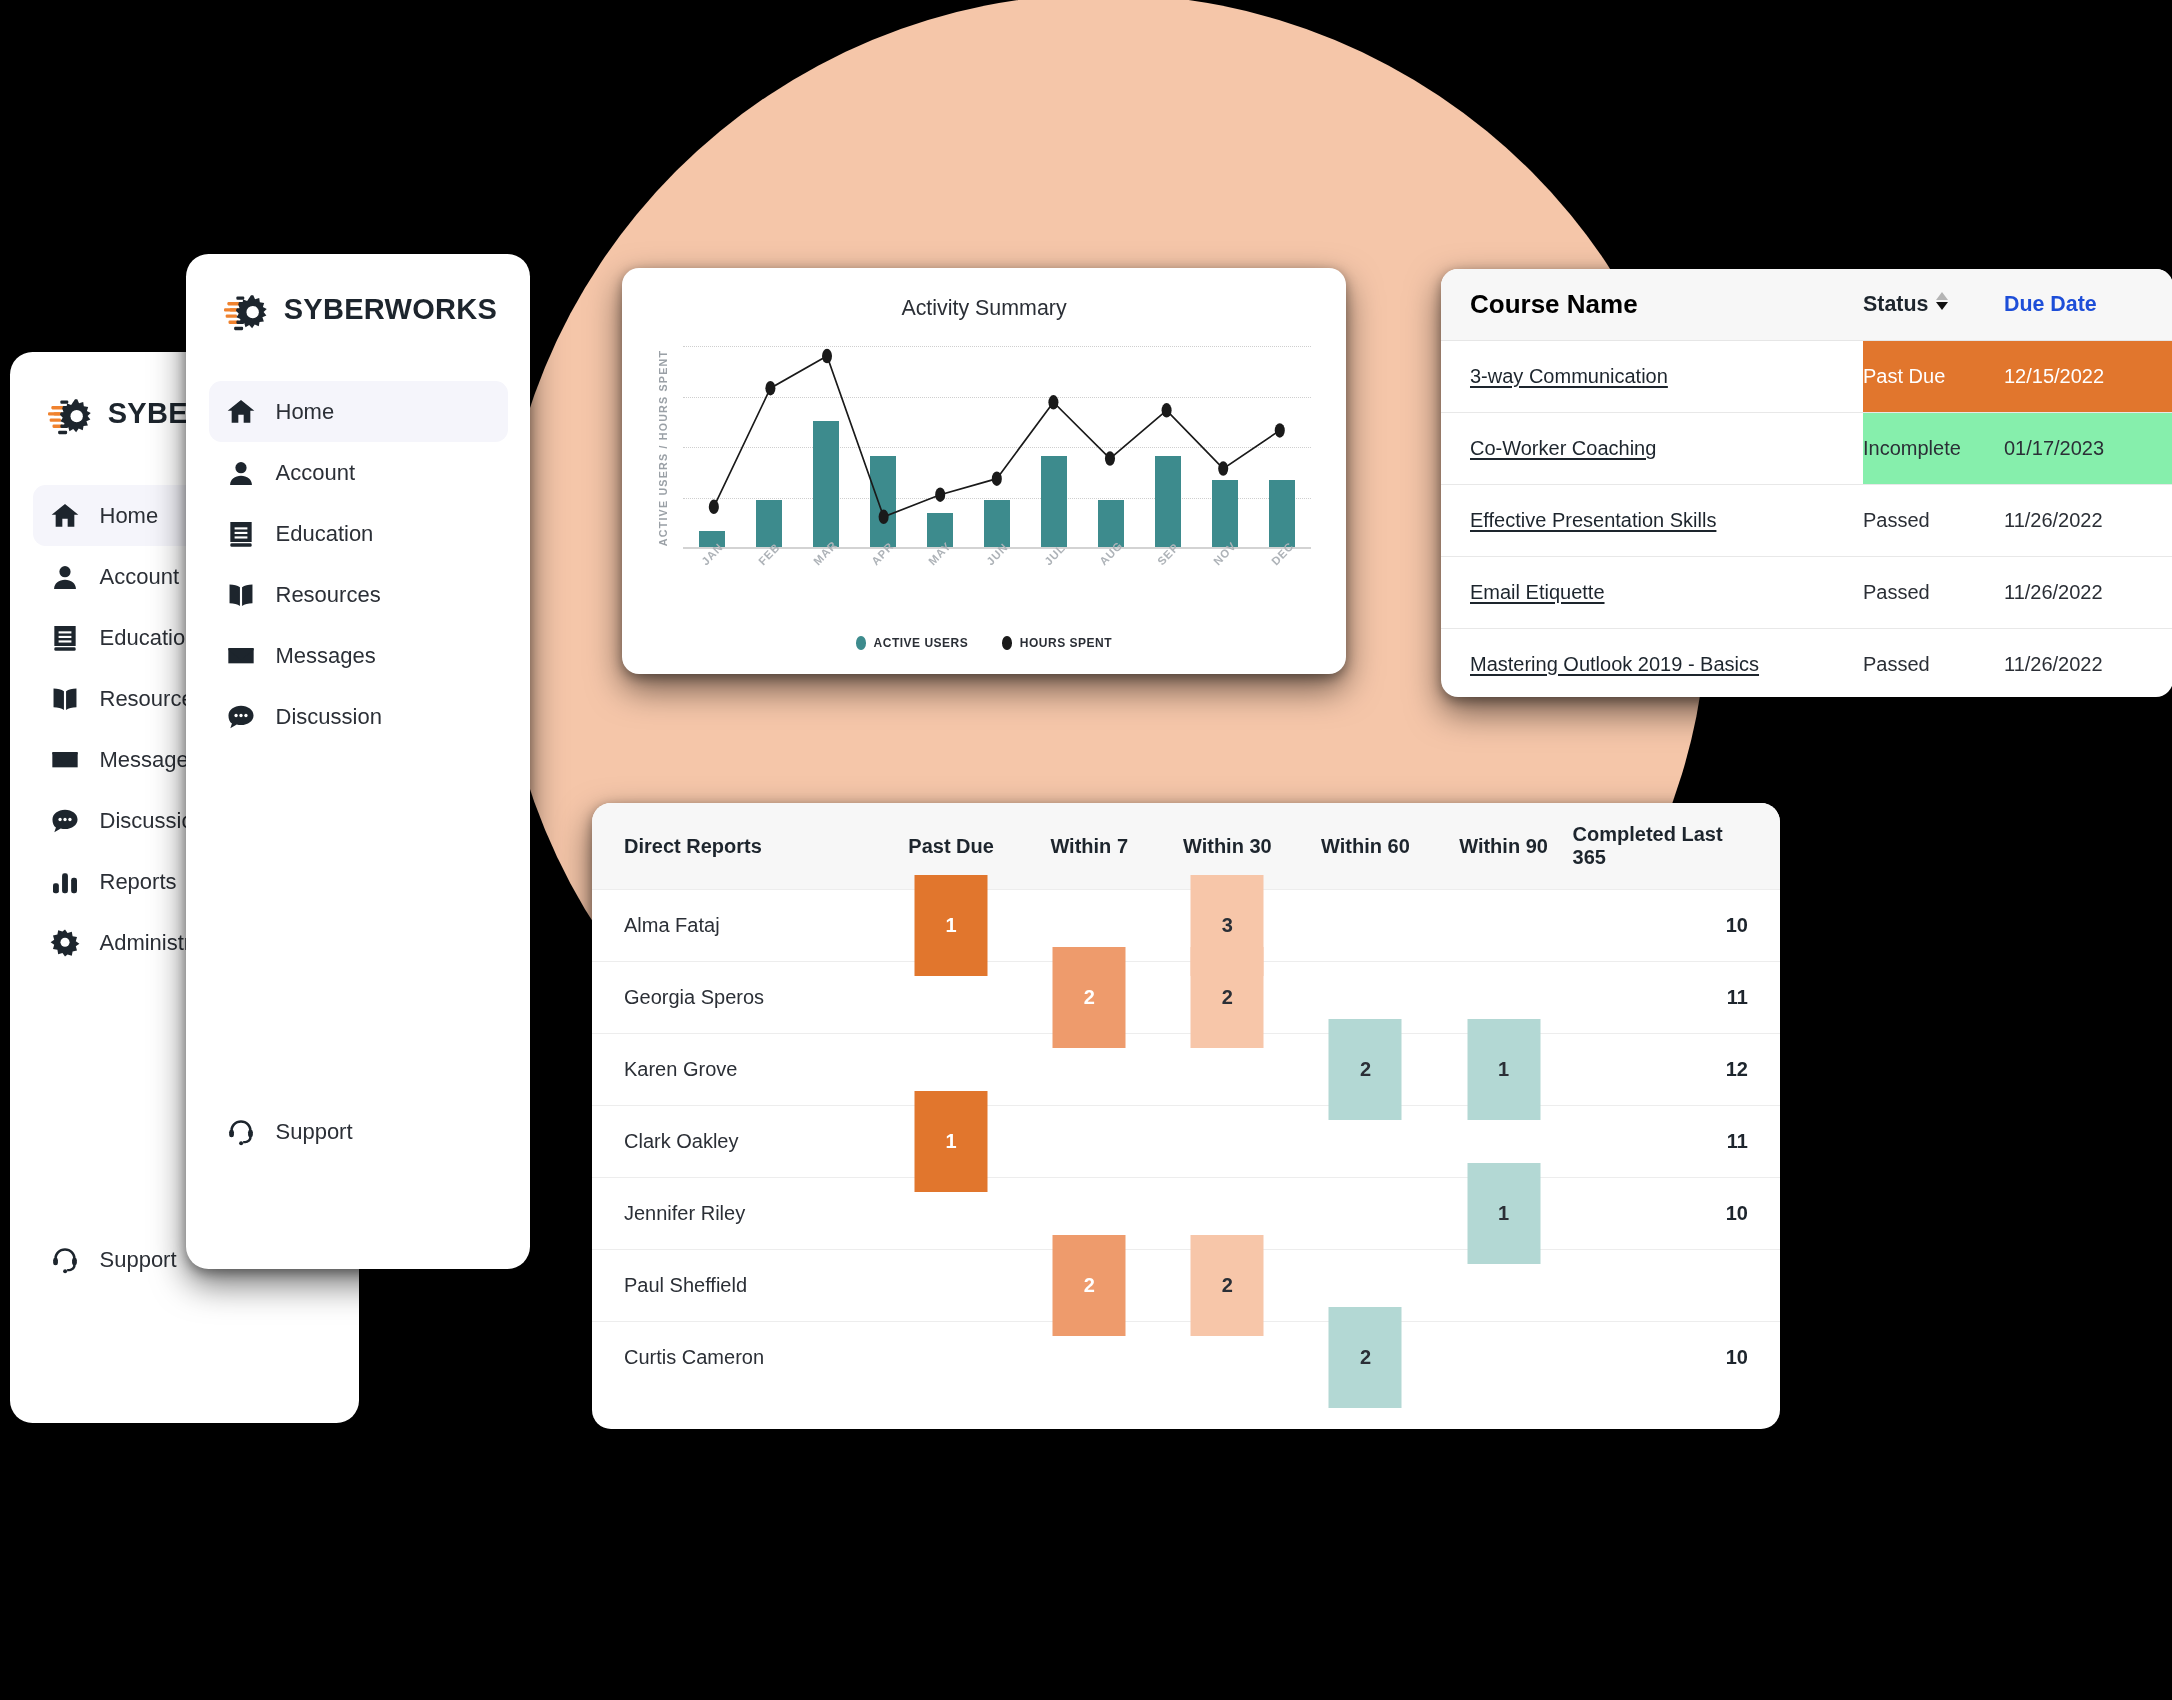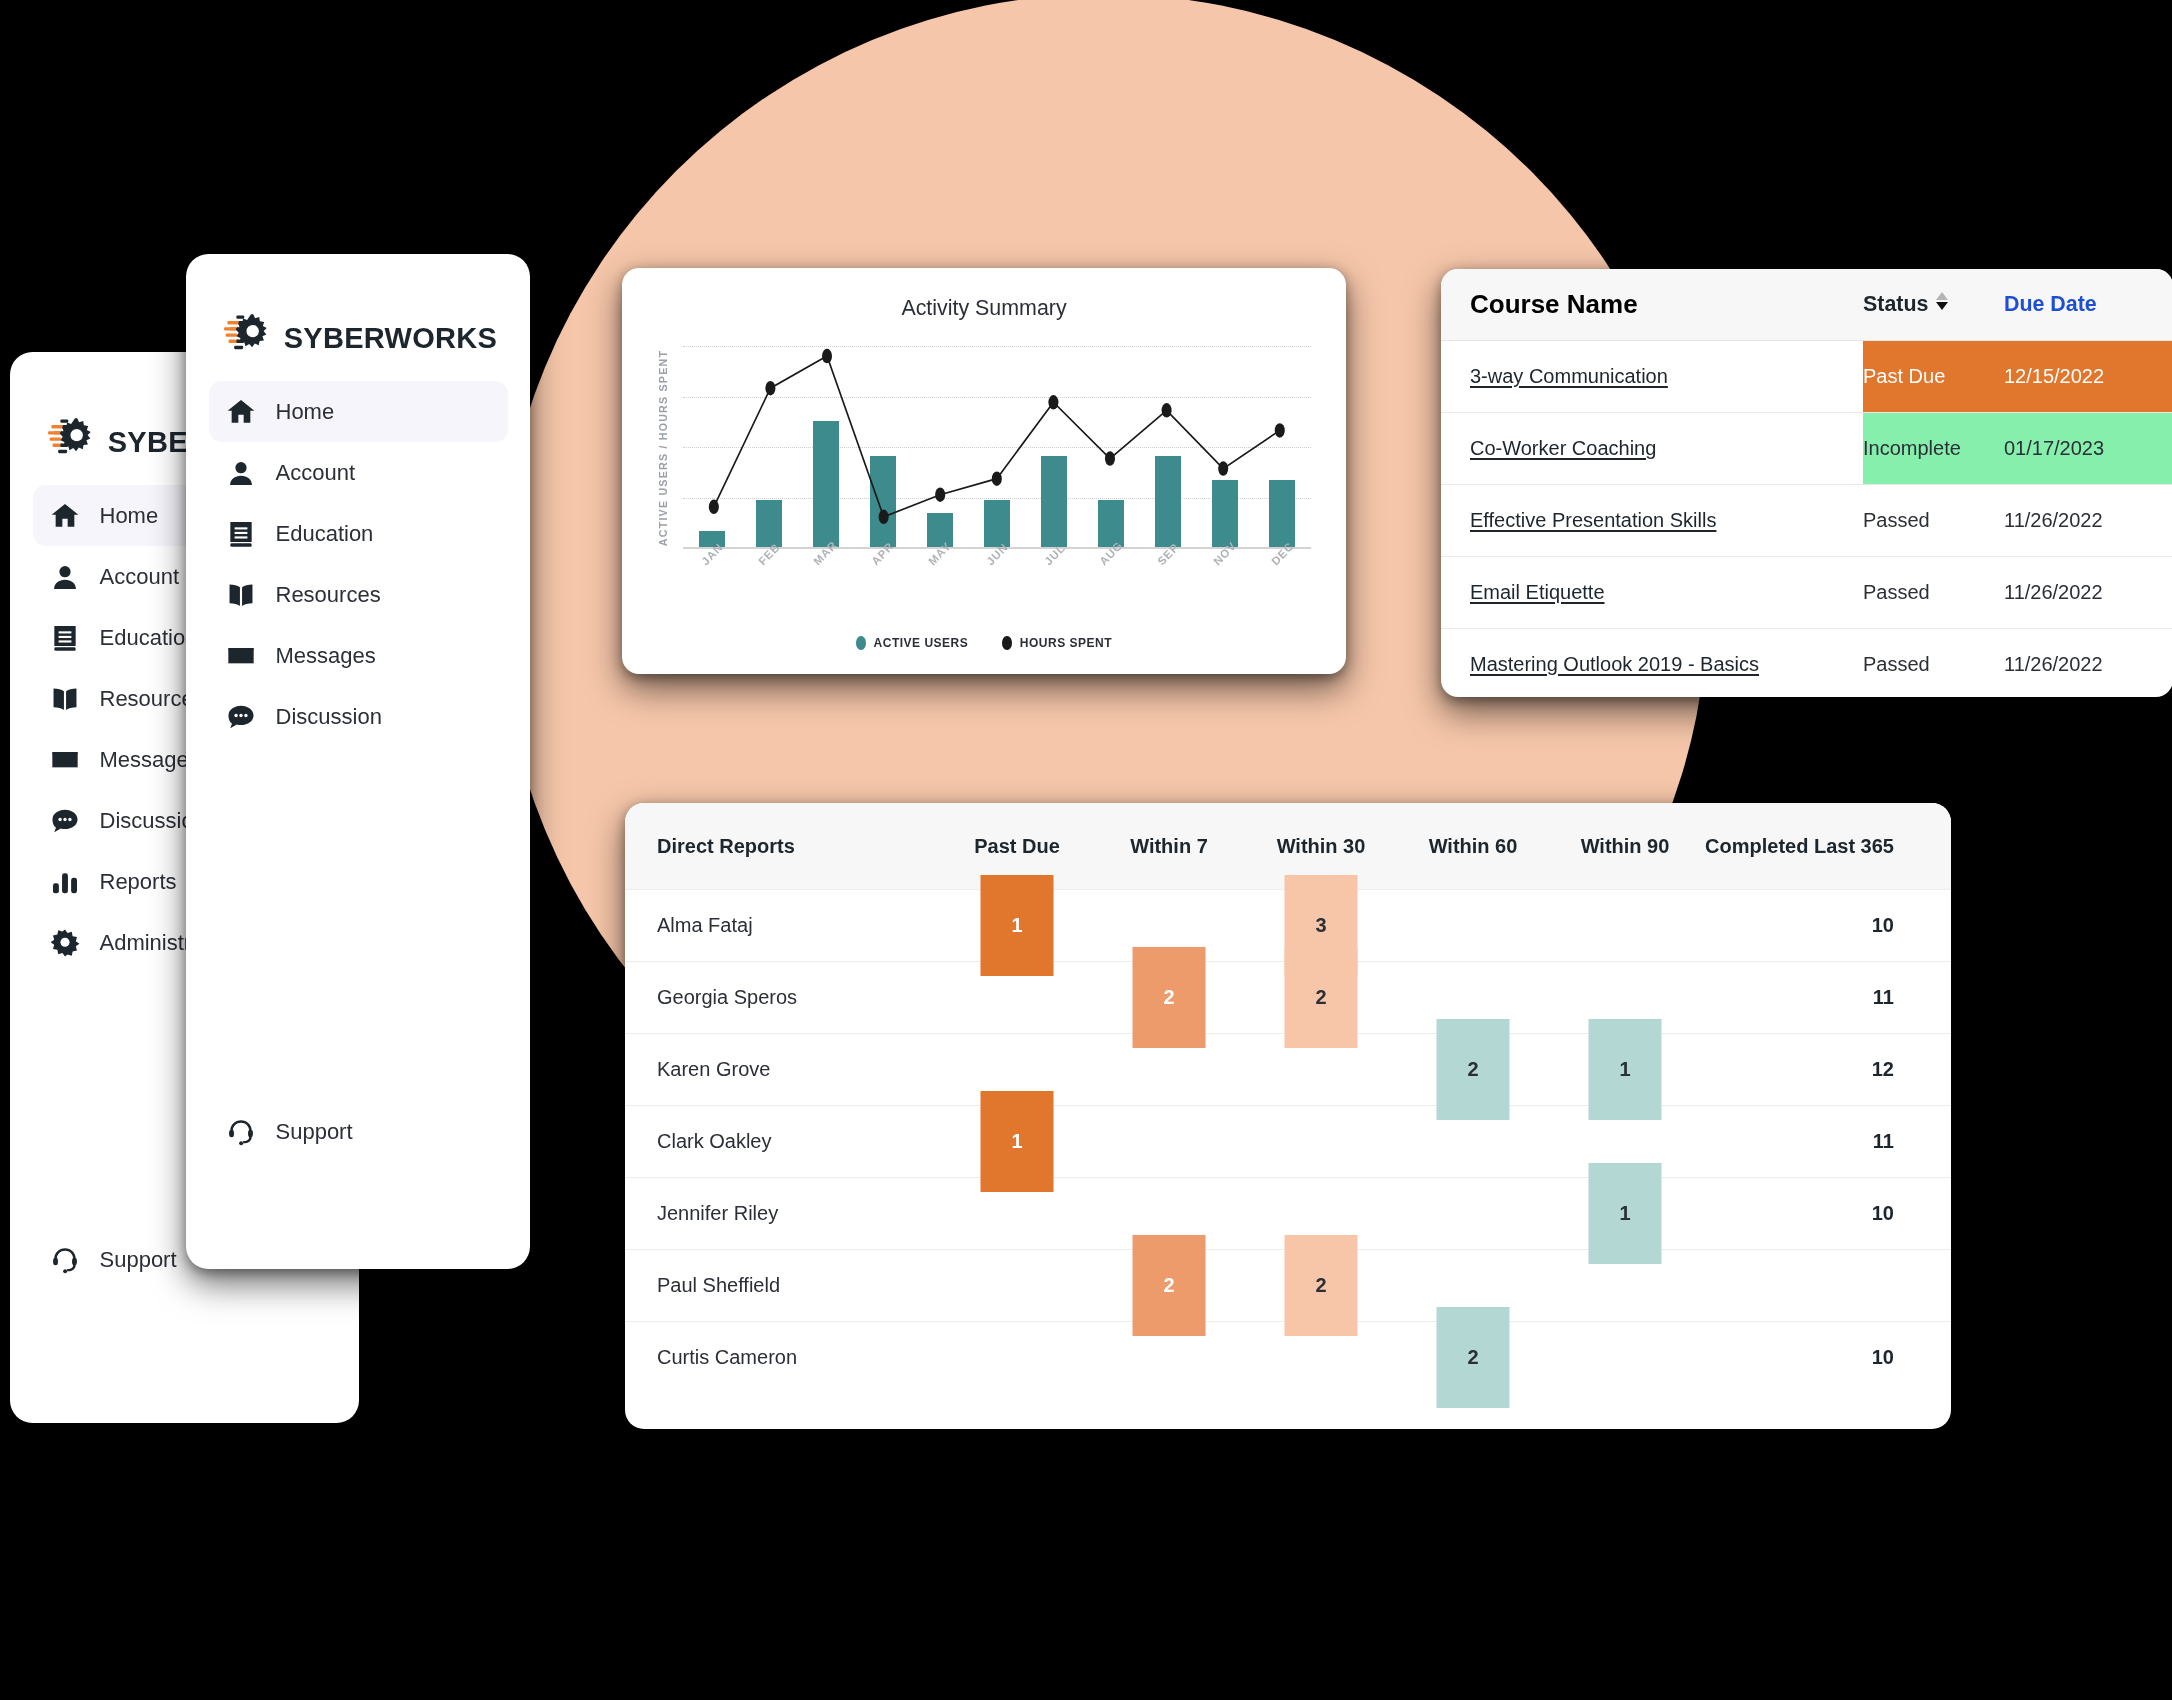--- a/index.html
+++ b/index.html
@@ -41,21 +41,21 @@
   
   #sidebar-front {
     left: 186px; top: 254px;
     width: 344px; height: 1015px;
     z-index: 6;
     border-radius: 22.5px;
     padding-top: 39px;
   }
 
   .brand {
-    display: flex; align-items: flex-end; gap: 14.7px;
+    display: flex; align-items: flex-start; gap: 14.7px;
     padding: 0 0 0 38px; height: 62px;
   }
   .brand-mark { width: 45px; height: 43px; flex: 0 0 auto; }
   .brand-name {
     font-size: 29px; font-weight: 700; letter-spacing: 0.3px;
     color: #1d252d; white-space: nowrap;
   }
 
   .navlist { margin-top: 26px; }
   .navitem {
@@ -168,22 +168,22 @@
   }
   .cr-status { width: 141px; display: flex; align-items: center; font-size: 20px; color: #2b2f36; }
   .cr-due { width: 169px; display: flex; align-items: center; font-size: 20px; color: #2b2f36; }
   .rowhl { display: flex; }
   .rowhl.pastdue { background: #e1762d; }
   .rowhl.pastdue .cr-status, .rowhl.pastdue .cr-due { color: #ffffff; }
   .rowhl.incomplete { background: #86efac; }
 
   
   #reports-card {
-    left: 625px; top: 803px;
-    width: 1326px; height: 626px;
+    left: 592px; top: 803px;
+    width: 1188px; height: 626px;
     z-index: 5;
     border-radius: 19px;
   }
   .dr-head {
     display: flex; height: 86px; background: #f7f7f7; align-items: center;
   }
   .dr-head .c0 { padding-left: 32px; justify-content: flex-start; }
   .dr-head div {
     font-size: 20px; font-weight: 700; color: #1d252d;
     display: flex; align-items: center; justify-content: center;

